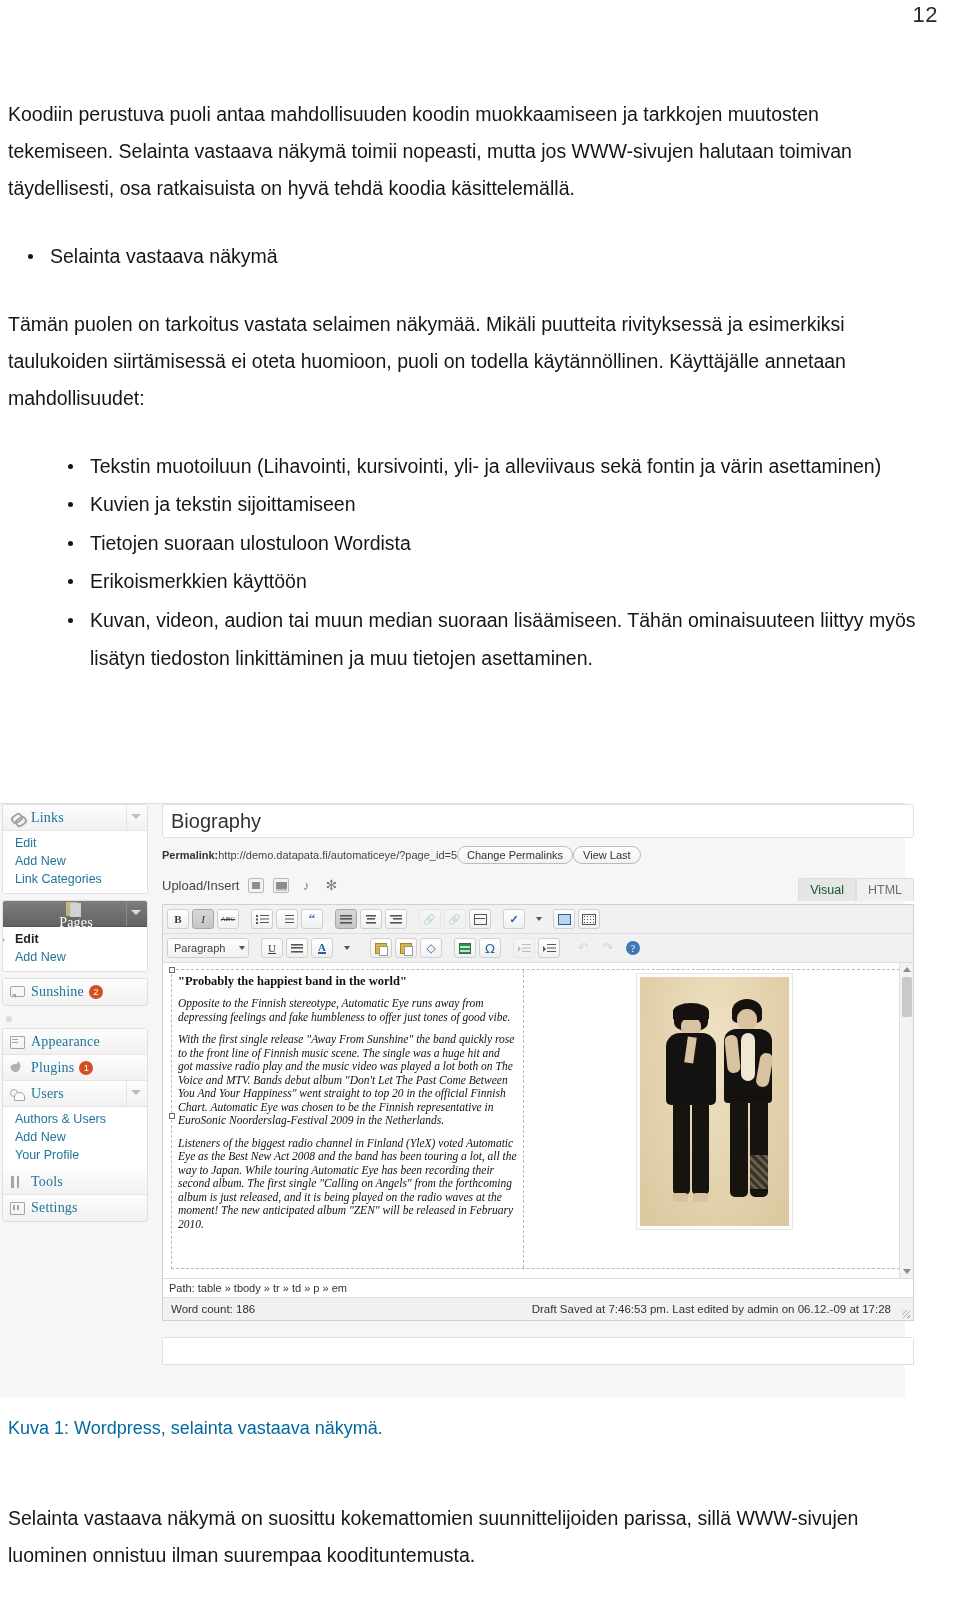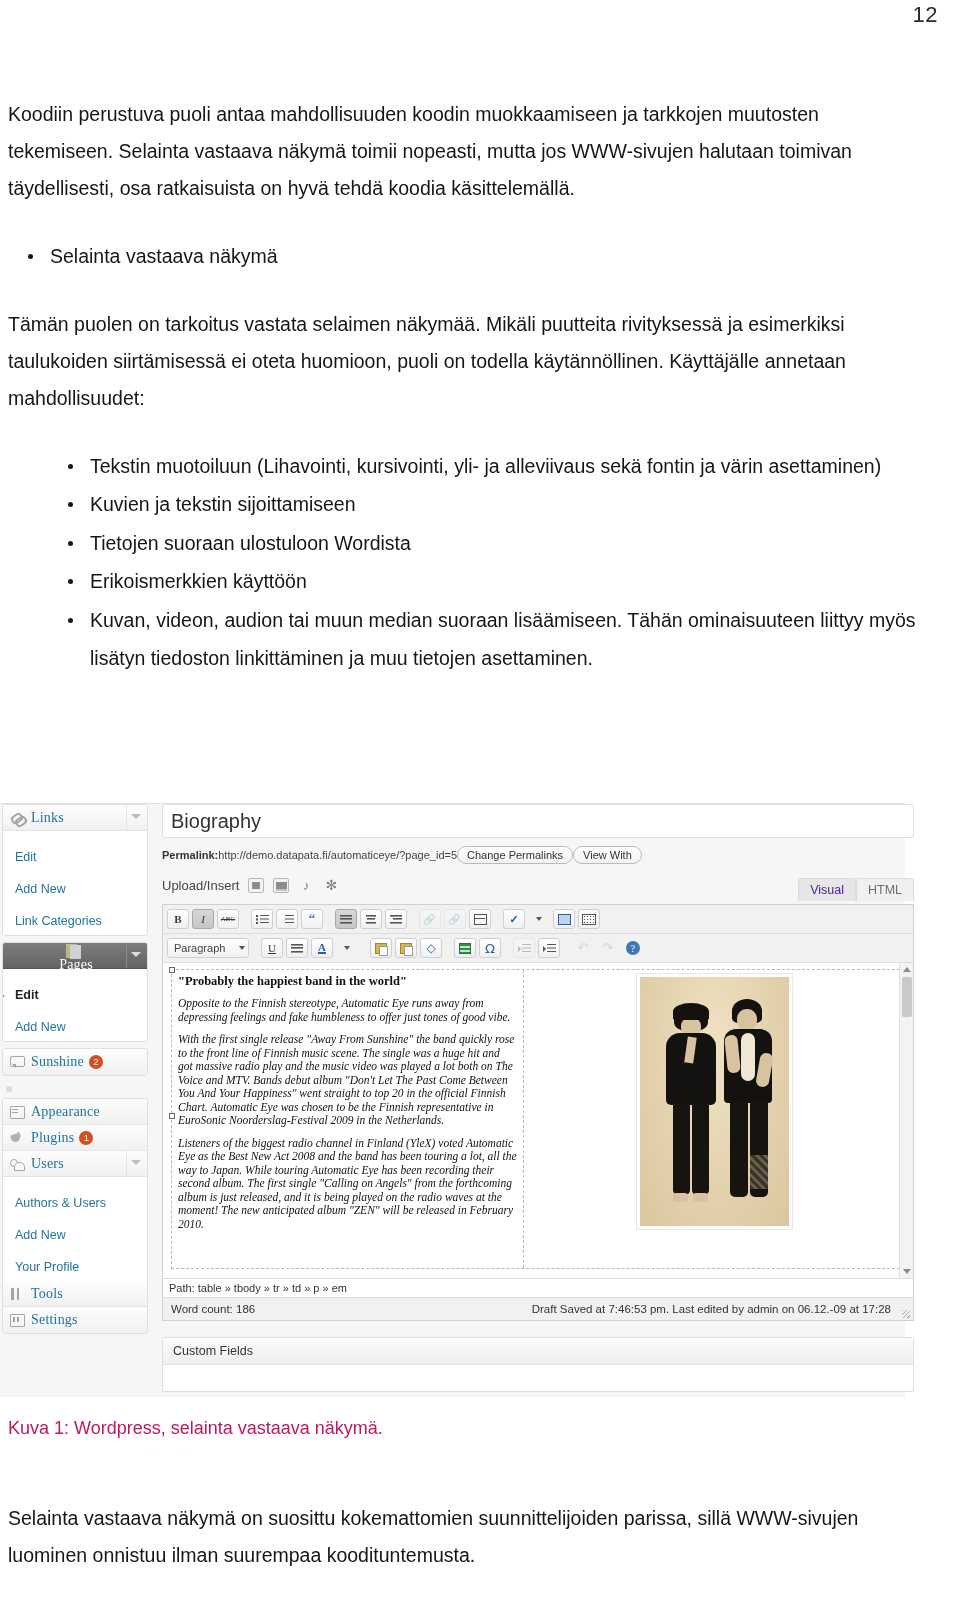--- a/index.html
+++ b/index.html
@@ -122,21 +122,20 @@
     position:absolute; right:20px; top:0; bottom:0;
     width:1px; background:#e4e4e4;
   }
   .wp-top.active .divider { background:#8b8b8b; }
 
   .wp-sub { padding:3px 0 5px 0; background:#fff; }
   .wp-sub .it {
     font-size:12.5px; color:#21759b;
     padding:2px 6px 2px 12px;
     font-family:"Liberation Sans", sans-serif;
-    margin-top:14px;
   }
   .wp-sub .it.cur {
     color:#222; font-weight:bold;
     position:relative;
   }
   .wp-sub .it.cur:before{
     content:"";
     position:absolute; left:-3px; top:6px;
     width:0;height:0;
     border-top:4px solid transparent;
@@ -237,21 +236,21 @@
     display:flex;
   }
   .tab {
     font-size:12.5px; padding:4px 11px 4px;
     border:1px solid #dcdcdc; border-bottom:none;
     border-radius:3px 3px 0 0;
     color:#6d6d6d;
     background:#f0f0f0;
     font-family:"Liberation Sans", sans-serif;
   }
-  .tab.active { background:#e6e6e6; color:#4c1d95; }
+  .tab.active { background:#e6e6e6; color:#14532d; }
 
   .editor {
     margin-top:4px;
     border:1px solid #d0d0d0;
     background:#fff;
   }
   .tb-row {
     display:flex; align-items:center; gap:3px;
     padding:4px 4px;
     background:#f1f1f1;
@@ -411,21 +410,21 @@
     background:linear-gradient(#fbfbfb,#efefef);
     border-bottom:1px solid #e2e2e2;
     font-size:12.5px; color:#333;
     font-family:"Liberation Sans", sans-serif;
   }
   .cf-body{height:26px;background:#fff;}
 
   
   .caption {
     position:absolute; left:8px; top:1418px;
-    font-size:18px; color:#be185d;
+    font-size:18px; color:#0369a1;
   }
   .tail {
     position:absolute; left:8px; top:1500px; width:920px;
   }
 </style>
 </head>
 <body>
 
 <div class="page-num">12</div>
 
@@ -532,21 +531,21 @@
     </div>
 
     <div class="wp-main">
 
       <div class="title-box" title="Enter title here">Biography</div>
 
       <div class="permalink-row">
         <span class="lab">Permalink:</span>
         <span class="url">http://demo.datapata.fi/automaticeye/?page_id=5</span>
         <span class="btn-sm">Change Permalinks</span>
-        <span class="btn-sm">View With</span>
+        <span class="btn-sm">View Last</span>
       </div>
 
       <div class="upload-row">
         <span>Upload/Insert</span>
         <span class="ui ui-img"></span>
         <span class="ui ui-vid"></span>
         <span class="ui plain ui-aud">♪</span>
         <span class="ui plain ui-star">✻</span>
 
         <span class="tabs">
@@ -716,21 +715,20 @@
         <div class="path-row">Path: table » tbody » tr » td » p » em</div>
 
         <div class="status-row">
           <span>Word count: 186</span>
           <span class="right">Draft Saved at 7:46:53 pm. Last edited by admin on 06.12.-09 at 17:28</span>
           <span class="resize-grip"></span>
         </div>
       </div>
 
       <div class="cf-box">
-        <div class="cf-head">Custom Fields</div>
         <div class="cf-body"></div>
       </div>
 
     </div>
   </div>
 </div>
 
 <div class="caption">Kuva 1: Wordpress, selainta vastaava näkymä.</div>
 
 <div class="tail">

